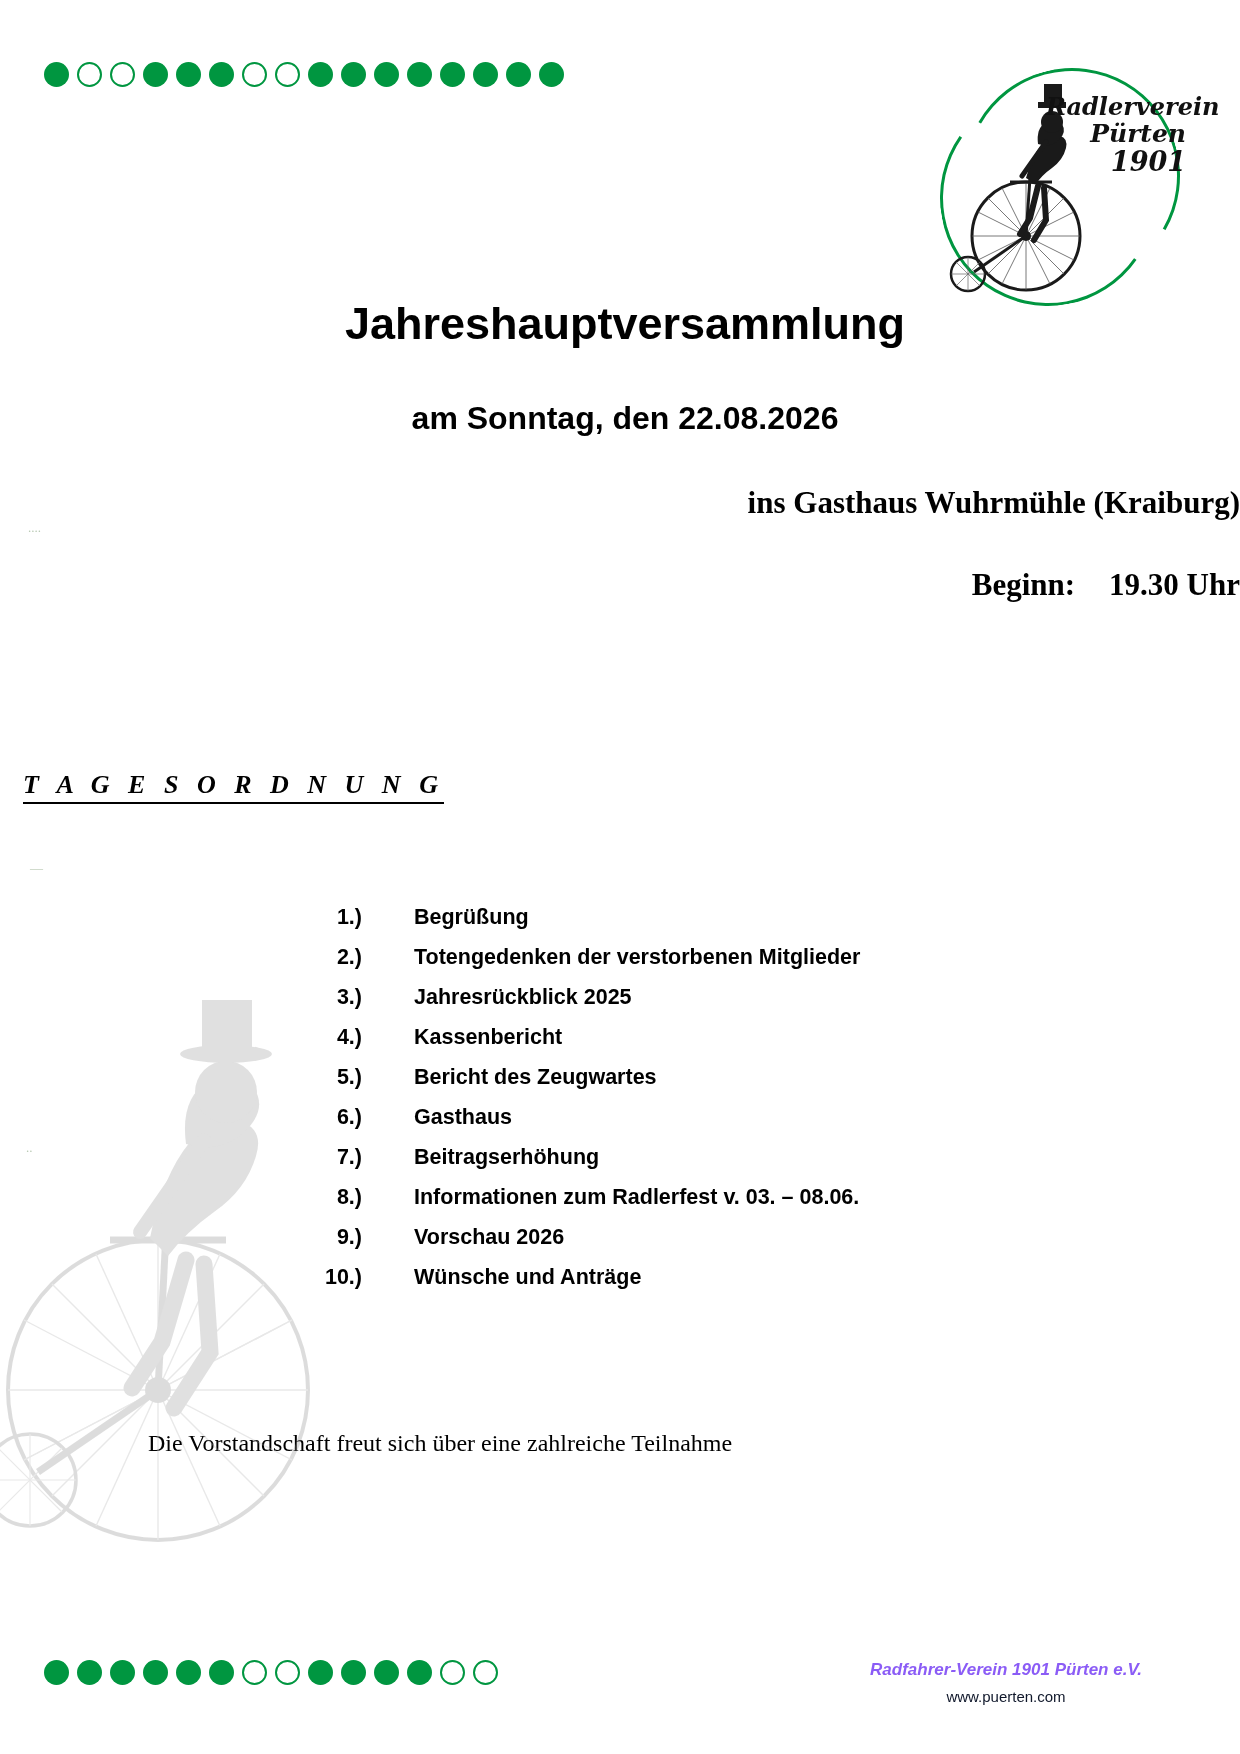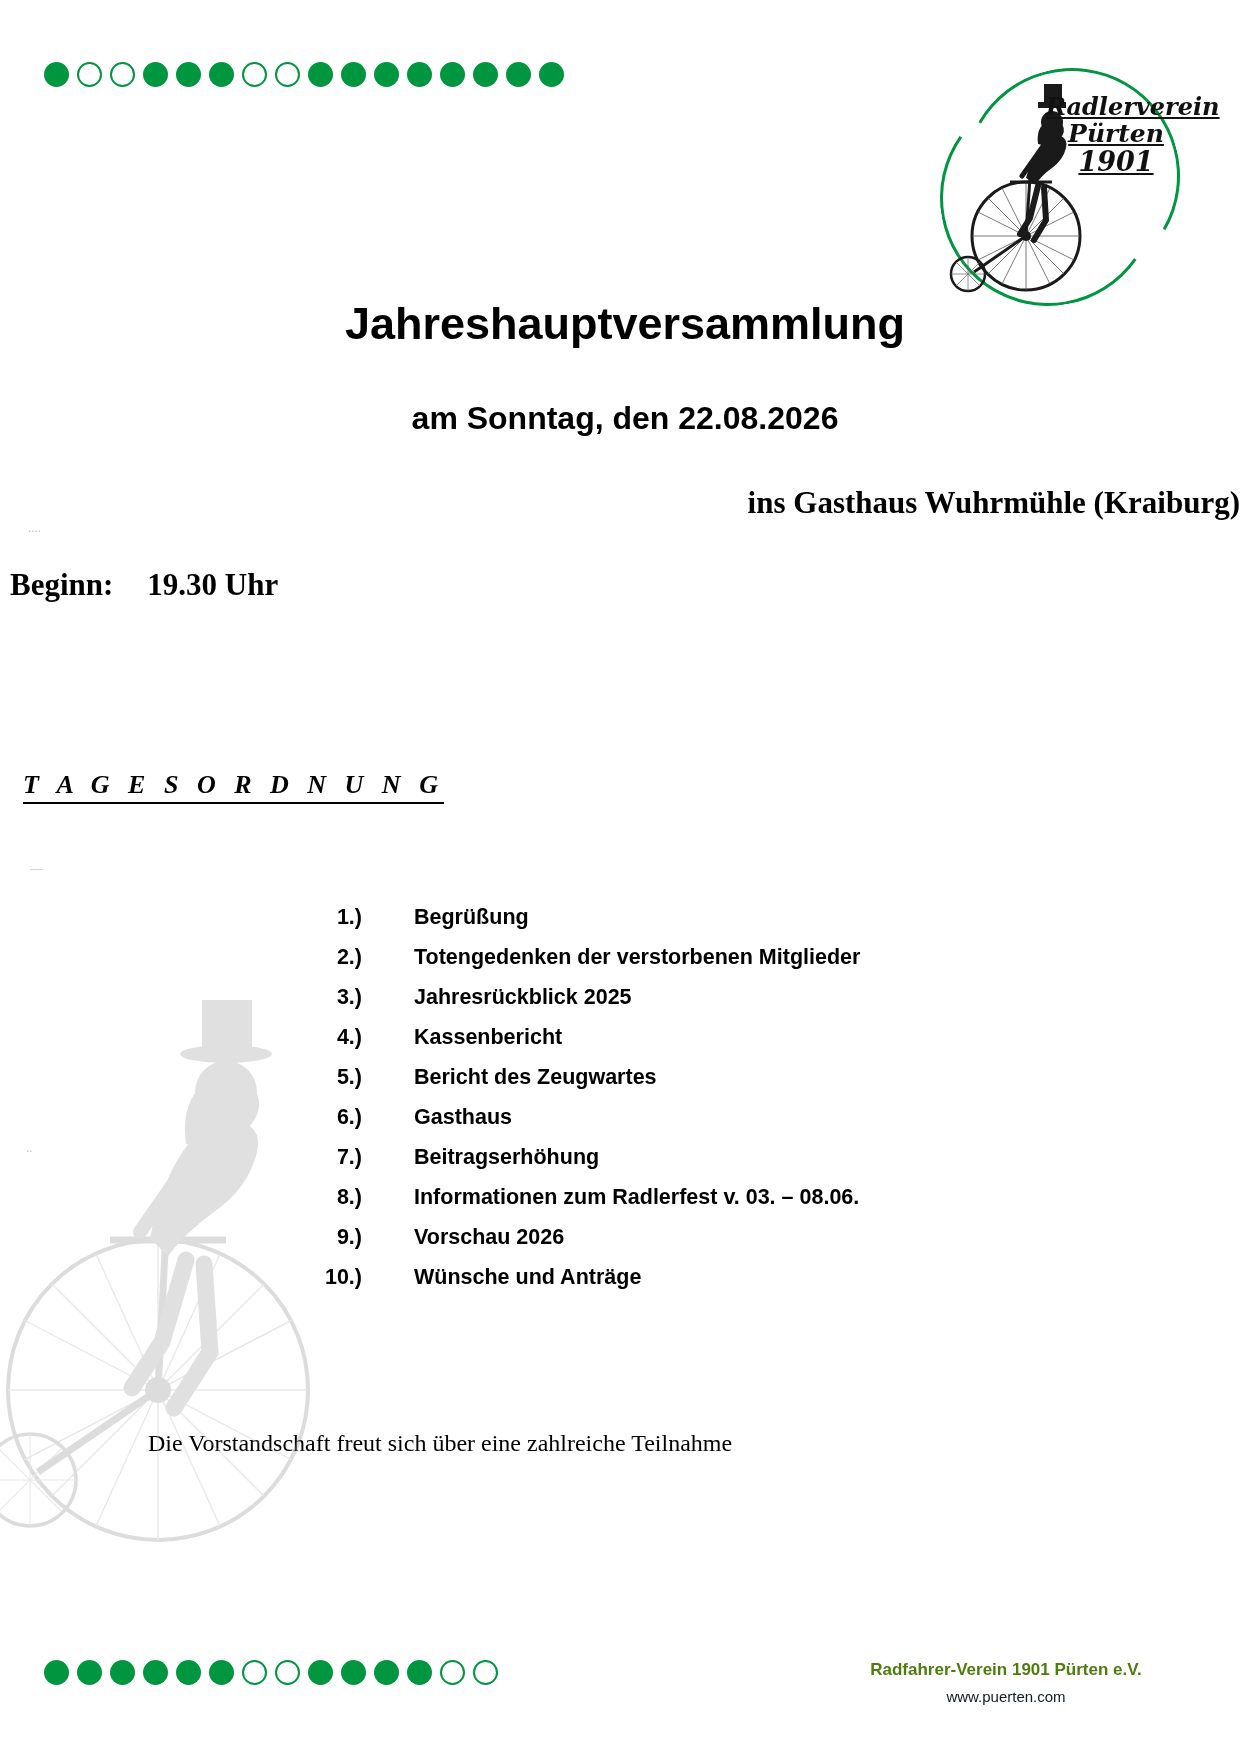--- a/index.html
+++ b/index.html
@@ -57,25 +57,24 @@
   .logo-arc-bottom {
     left: 6px; top: 32px;
     border-color: transparent transparent #009640 #009640;
     transform: rotate(-10deg);
   }
   .logo-text {
     position: absolute;
     left: 112px;
     top: 36px;
     width: 140px;
-    text-align: center;
+    text-align: right;
     font-family: "DejaVu Serif", serif;
     color: #111;
     line-height: 1.08;
-    text-decoration: underline;
   }
   .logo-text .l1 { font-size: 24px; font-weight: 700; font-style: italic; }
   .logo-text .l2 { font-size: 25px; font-weight: 700; font-style: italic; }
   .logo-text .l3 { font-size: 27px; font-weight: 700; font-style: italic; }
 
   
   .headline-block {
     position: absolute;
     left: 0;
     top: 250px;
@@ -104,21 +103,21 @@
   }
   .h-place {
     text-align: right;
     font-family: "Liberation Serif", serif;
     font-size: 31px;
     font-weight: 700;
     margin-top: 48px;
     margin-left: 10px;
   }
   .h-begin {
-    text-align: left;
+    text-align: right;
     font-family: "Liberation Serif", serif;
     font-size: 31px;
     font-weight: 700;
     margin-top: 46px;
     margin-left: 10px;
   }
   .h-begin .gap { display: inline-block; width: 34px; }
 
   
   .agenda-title {
@@ -175,21 +174,22 @@
   .footer {
     position: absolute;
     right: 84px;
     top: 1660px;
     text-align: center;
     width: 300px;
   }
   .footer .f1 {
     font-size: 17px;
     font-weight: 700;
-    color: #4d7c0f;
+    color: #8b5cf6;
+    font-style: italic;
   }
   .footer .f2 {
     font-size: 15px;
     color: #0f172a;
     margin-top: 8px;
   }
 
   
   .watermark {
     position: absolute;

